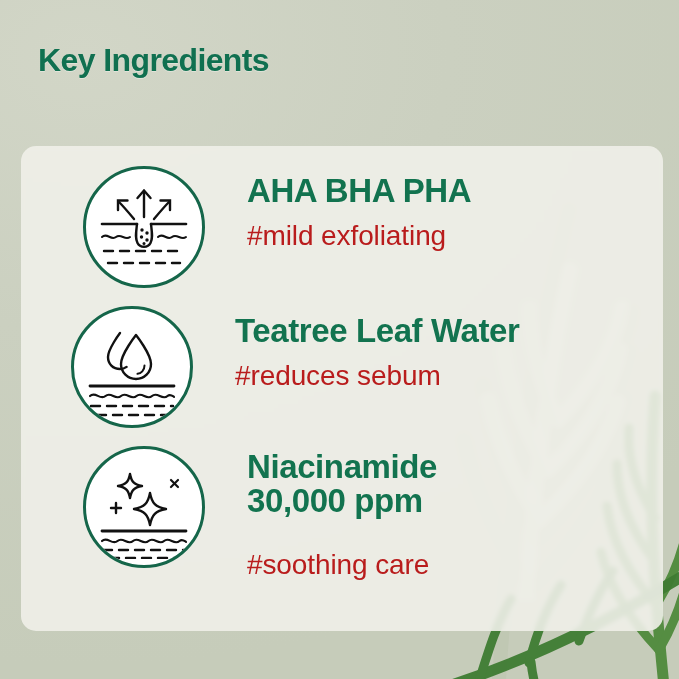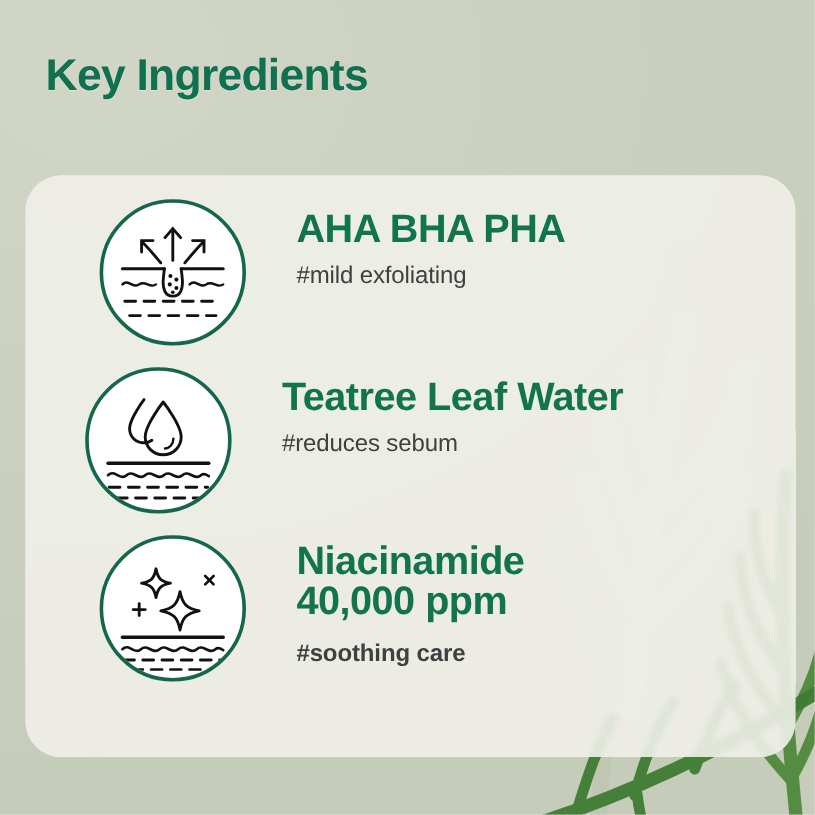--- a/index.html
+++ b/index.html
@@ -30,36 +30,36 @@
     background:
       radial-gradient(120% 90% at 12% 8%,  #d2d6c7 0%, #cbd0c0 45%, #c6ccba 100%);
   }
   .frond-svg { display: block; }
 
   
   .title {
     position: absolute;
     left: 38px;
     top: 42px;
-    font-size: 37px;
+    font-size: 32px;
     font-weight: 700;
     letter-spacing: -0.6px;
     color: #107050;
     text-shadow: 0 1px 0 rgba(255,255,255,0.35);
     white-space: nowrap;
   }
 
   
   .card {
     position: absolute;
     left: 21px;
     top: 146px;
     width: 642px;
     height: 485px;
-    border-radius: 30px;
+    border-radius: 15px;
     background: rgba(240,239,233,0.90);
     backdrop-filter: blur(2px);
     overflow: hidden;
   }
 
   .row {
     position: absolute;
     display: flex;
     align-items: flex-start;
   }
@@ -88,29 +88,29 @@
     font-size: 33px;
     font-weight: 700;
     line-height: 1.04;
     letter-spacing: -0.4px;
     color: #12734f;
     white-space: nowrap;
   }
   .ing-title.two-line { line-height: 1.03; }
   .ing-tags {
     margin-top: 11px;
-    font-size: 20px;
+    font-size: 28px;
     line-height: 1.18;
-    color: #404040;
+    color: #b91c1c;
     white-space: nowrap;
   }
   .ing-tags div { letter-spacing: -0.1px; }
 
   
-  .row-3 .ing-tags { margin-top: 16px; font-weight: bold; }
+  .row-3 .ing-tags { margin-top: 30px; }
   .row-3 .text-block { padding-top: 4px; }
 </style>
 </head>
 <body>
 
 <div id="poster">
 
   <div class="bg-layer">
     <div class="bg-base"></div>
 
@@ -257,21 +257,21 @@
 
             <path d="M10 86 C15.5 80.5 20 91 25.5 86 C31 81 35.5 91 41 86 C46.5 81 51 91 56.5 86 C62 81 66.5 91 72 86 C77.5 81 82 91 87.5 86 C90 83.8 92 85.5 94 86.8" stroke-width="2.2"></path>
 
             <line x1="11" y1="95" x2="93" y2="95" stroke-width="2.4" stroke-dasharray="9 7"></line>
             <line x1="18" y1="103" x2="86" y2="103" stroke-width="2.4" stroke-dasharray="9 7"></line>
           </g>
         </svg>
       </div>
       <div class="text-block">
         <div class="ing-title two-line">Niacinamide</div>
-        <div class="ing-title two-line">40,000 ppm</div>
+        <div class="ing-title two-line">30,000 ppm</div>
         <div class="ing-tags">
           <div>#soothing care</div>
         </div>
       </div>
     </div>
 
   </div>
 </div>
 
 </body></html>

